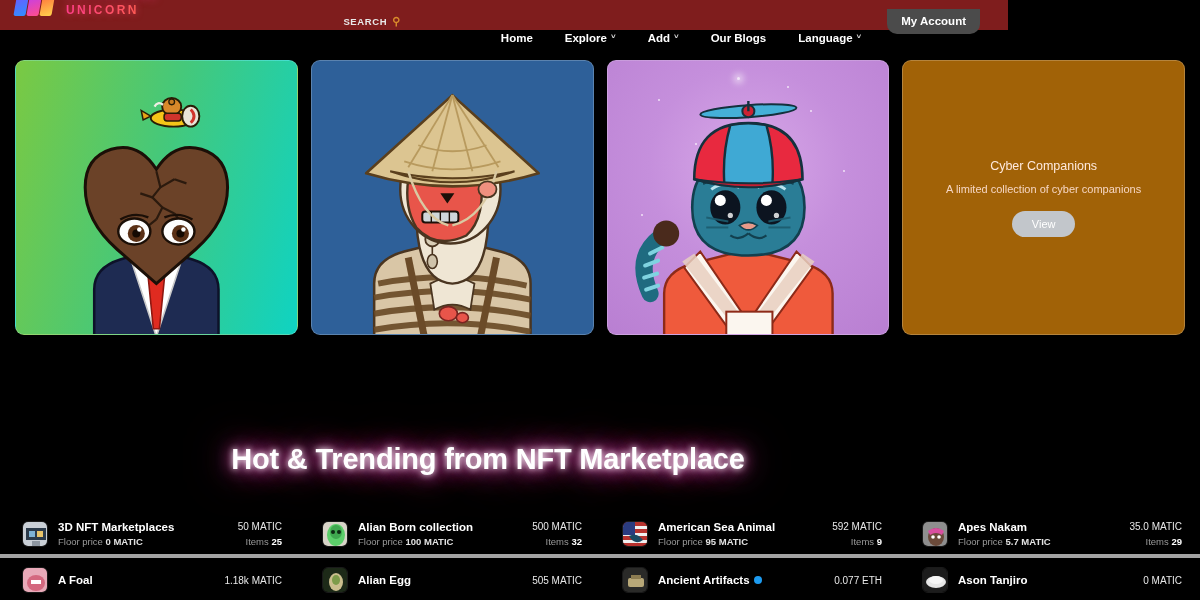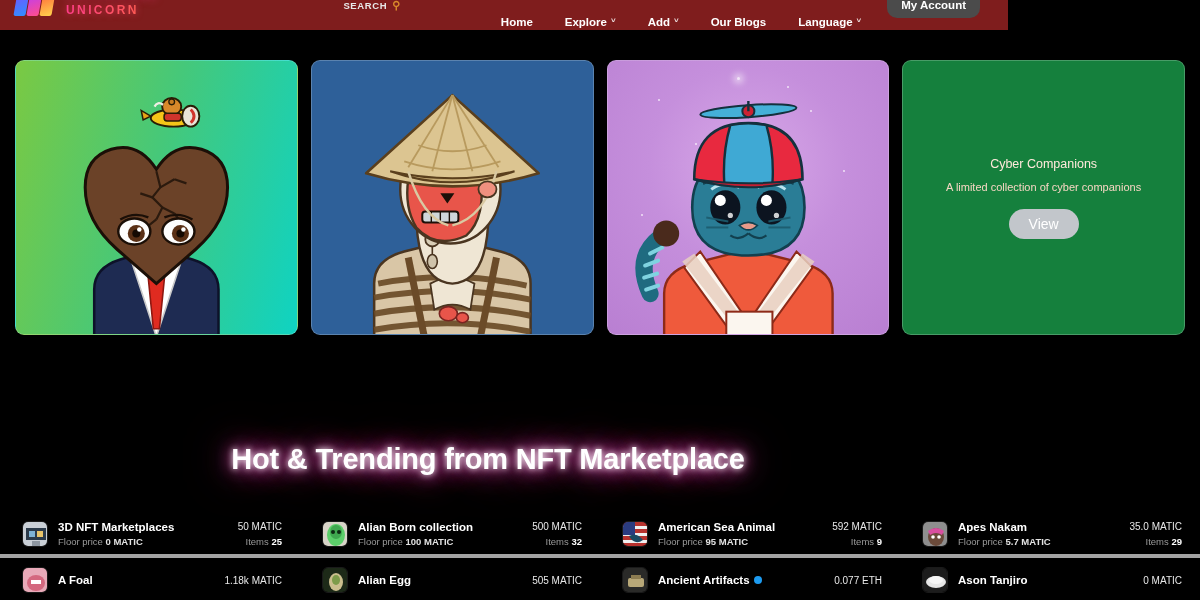--- a/index.html
+++ b/index.html
@@ -41,21 +41,21 @@
     text-shadow: 0 0 8px rgba(255,60,150,.55);
   }
   .logo-bot {
     font-size: 12px; font-weight: 700; letter-spacing: 2.4px; margin-top: 3px;
     background: linear-gradient(90deg,#ff3d8d,#ff6a3d);
     -webkit-background-clip: text; background-clip: text; color: transparent;
     text-shadow: 0 0 7px rgba(255,70,120,.6);
   }
 
   .nav {
-    position: absolute; right: 0; top: 0;
+    position: absolute; right: 0; top: 16px;
     height: 30px; display: flex; align-items: flex-start; gap: 0;
     padding-top: 0;
   }
   .search-box {
     display: flex; align-items: center; gap: 5px;
     color: #e8e8e8; font-size: 9.5px; font-weight: 700; letter-spacing: .6px;
     margin-right: 84px; padding-top: 0px;
   }
   .search-icon { color: #d98b2b; font-size: 11px; line-height: 1; }
   .nav-item {
@@ -89,29 +89,29 @@
 
   
   .c2 { background: #2e6099; }
 
   
   .c3 { background: radial-gradient(circle at 50% 38%, #d8a8e8 0%, #c58fdc 45%, #b97fd2 100%); }
   .star { position: absolute; background: #fff; border-radius: 50%; opacity: .75; }
 
   
   .c4 {
-    background: #15803d;
+    background: #a16207;
     display: flex; flex-direction: column;
     align-items: center; justify-content: center; gap: 10px;
   }
   .promo-title { color: #ffe9dc; font-size: 12.5px; font-weight: 400; }
   .promo-sub { color: #f6d6c3; font-size: 11px; font-weight: 400; }
   .promo-btn {
     margin-top: 6px; background: #c2c6cb; color: #ffffff;
-    font-size: 14px; padding: 7px 20px; border-radius: 22px;
+    font-size: 11px; padding: 7px 20px; border-radius: 22px;
     border: none; font-family: inherit;
   }
 
   
   .trending-title {
     position: absolute; top: 443px; left: 0; width: 976px;
     text-align: center;
     font-size: 29px; font-weight: 700; color: #ffffff;
     letter-spacing: -.2px;
     text-shadow:

